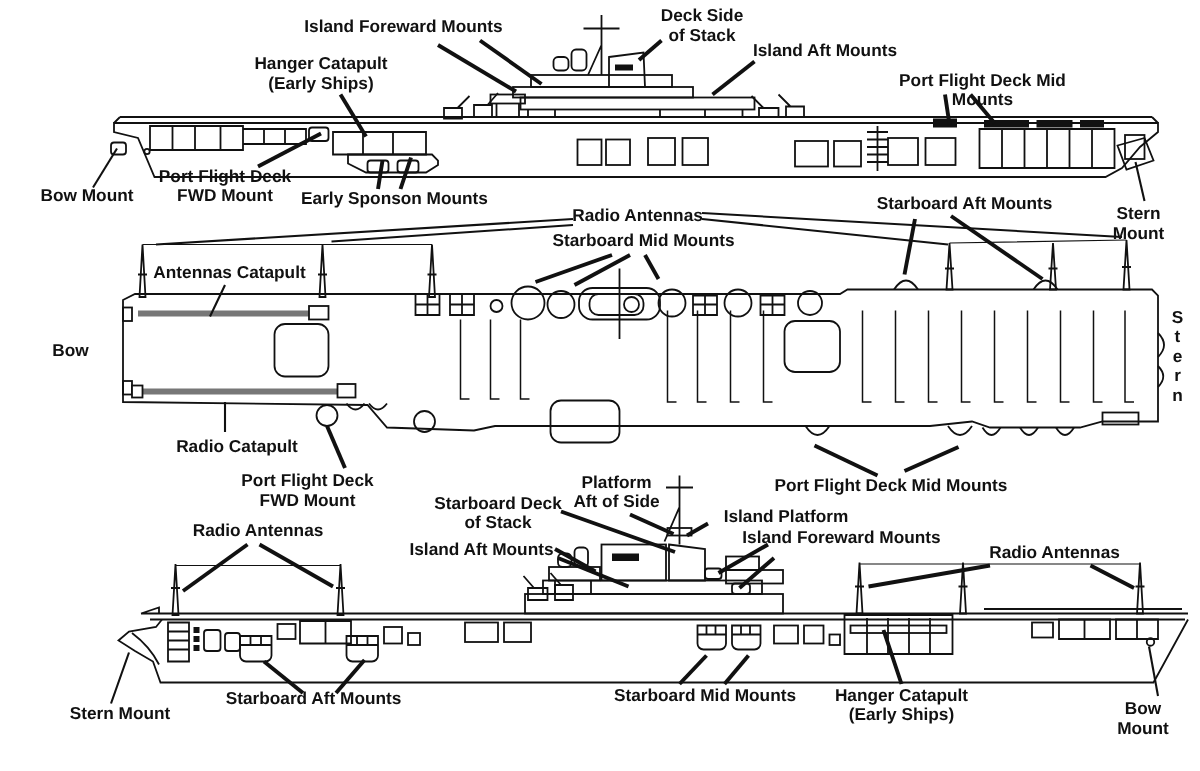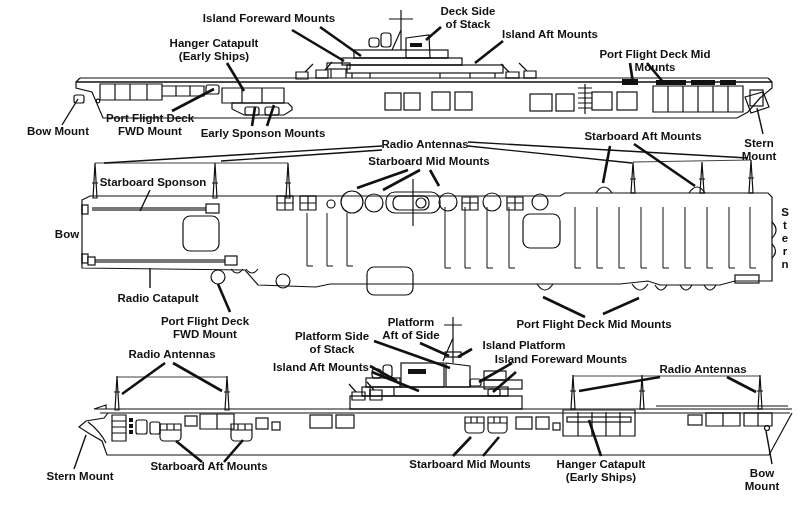--- a/index.html
+++ b/index.html
@@ -242,35 +242,35 @@
   <div class="lbl" style="left:655px;top:48px">Port Flight Deck Mid Mounts</div>
   <div class="lbl" style="left:58px;top:125px">Bow Mount</div>
   <div class="lbl" style="left:150px;top:112px">Port Flight Deck
 FWD Mount</div>
   <div class="lbl" style="left:263px;top:127px">Early Sponson Mounts</div>
   <div class="lbl" style="left:759px;top:137px">Stern Mount</div>
 
   <div class="lbl" style="left:425px;top:138px">Radio Antennas</div>
   <div class="lbl" style="left:429px;top:155px">Starboard Mid Mounts</div>
   <div class="lbl" style="left:643px;top:130px">Starboard Aft Mounts</div>
-  <div class="lbl" style="left:153px;top:176px">Starboard Sponson</div>
-  <div class="lbl" style="left:67px;top:228px">Bow</div>
+  <div class="lbl" style="left:153px;top:176px">Antennas Catapult</div>
+  <div class="lbl" style="left:47px;top:228px">Bow</div>
   <div class="lbl vert" style="left:785px;top:206px">S
 t
 e
 r
 n</div>
   <div class="lbl" style="left:158px;top:292px">Radio Catapult</div>
   <div class="lbl" style="left:205px;top:315px">Port Flight Deck
 FWD Mount</div>
   <div class="lbl" style="left:594px;top:318px">Port Flight Deck Mid Mounts</div>
 
   <div class="lbl" style="left:411px;top:316px">Platform
 Aft of Side</div>
-  <div class="lbl" style="left:332px;top:330px">Platform Side
+  <div class="lbl" style="left:332px;top:330px">Starboard Deck
 of Stack</div>
   <div class="lbl" style="left:524px;top:339px">Island Platform</div>
   <div class="lbl" style="left:321px;top:361px">Island Aft Mounts</div>
   <div class="lbl" style="left:561px;top:353px">Island Foreward Mounts</div>
   <div class="lbl" style="left:172px;top:348px">Radio Antennas</div>
   <div class="lbl" style="left:703px;top:363px">Radio Antennas</div>
   <div class="lbl" style="left:80px;top:470px">Stern Mount</div>
   <div class="lbl" style="left:209px;top:460px">Starboard Aft Mounts</div>
   <div class="lbl" style="left:470px;top:458px">Starboard Mid Mounts</div>
   <div class="lbl" style="left:601px;top:458px">Hanger Catapult

